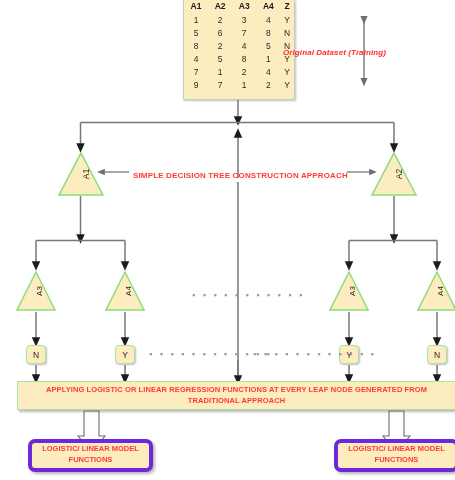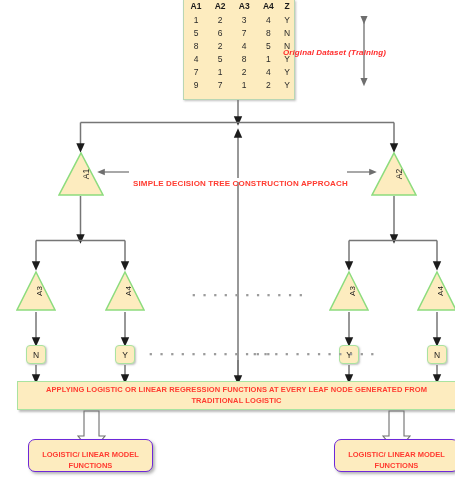--- a/index.html
+++ b/index.html
@@ -35,21 +35,21 @@
     padding:2.3px 0;line-height:1;
   }
 
   
   .redlabel{
     position:absolute;color:#ff2d2d;font-style:italic;font-weight:bold;
     font-size:8px;white-space:nowrap;letter-spacing:.1px;
   }
   #dataset-caption{left:274px;top:48px;}
   #approach-caption{
-    left:124px;top:179px;font-style:normal;font-weight:bold;
+    left:124px;top:171px;font-style:normal;font-weight:bold;
     font-size:8px;color:#ff3b30;letter-spacing:.15px;
   }
   #barlabel{
     position:absolute;left:0;top:0;width:100%;height:100%;
     display:flex;flex-direction:column;align-items:center;justify-content:center;
     color:#ff3b30;font-size:7.5px;font-weight:bold;text-align:center;
     line-height:1.45;letter-spacing:.1px;
   }
 
   
@@ -81,23 +81,23 @@
   
   #regression-bar{
     position:absolute;left:8px;top:381px;width:439px;height:29px;
     background:#fdecbf;border:1px solid #a9e3a0;box-sizing:border-box;
     box-shadow:1.5px 1.5px 2px rgba(120,120,120,.5);
   }
 
   
   .outbox{
     position:absolute;width:125px;height:33px;
-    background:#fdecbf;border:1px solid #6d28d9;border-radius:7px;
+    background:#fdecbf;border:4px solid #6d28d9;border-radius:7px;
     box-sizing:border-box;
-    display:flex;align-items:flex-end;justify-content:center;
+    display:flex;align-items:flex-start;justify-content:center;
     color:#ff3b30;font-size:7.5px;font-weight:bold;text-align:center;
     line-height:1.5;
     box-shadow:2px 2px 3px rgba(120,120,120,.55);
   }
   #outbox-left{left:19px;top:439px;}
   #outbox-right{left:325px;top:439px;}
 
   .dotsrow{
     position:absolute;color:#9a9a9a;font-size:9px;letter-spacing:2.5px;
     white-space:nowrap;line-height:1;font-family:"Liberation Sans",sans-serif;
@@ -279,21 +279,21 @@
   <div class="leaf" style="left:330px;top:345px;">Y</div>
   <div class="leaf" style="left:418px;top:345px;">N</div>
 
   <div class="dotsrow" style="left:183px;top:291px;">▪ ▪ ▪ ▪ ▪ ▪ ▪ ▪ ▪ ▪ ▪</div>
   <div class="dotsrow" style="left:140px;top:350px;">▪ ▪ ▪ ▪ ▪ ▪ ▪ ▪ ▪ ▪ ▪ ▪</div>
   <div class="dotsrow" style="left:244px;top:350px;">▪ ▪ ▪ ▪ ▪ ▪ ▪ ▪ ▪ ▪ ▪ ▪</div>
 
   <div id="regression-bar">
     <div id="barlabel">
       <span>APPLYING LOGISTIC OR LINEAR REGRESSION FUNCTIONS AT EVERY LEAF NODE GENERATED FROM</span>
-      <span>TRADITIONAL LOGISTIC</span>
+      <span>TRADITIONAL APPROACH</span>
     </div>
   </div>
 
   <div class="outbox" id="outbox-left">
     <div>
       <div>LOGISTIC/ LINEAR MODEL</div>
       <div>FUNCTIONS</div>
     </div>
   </div>
 

